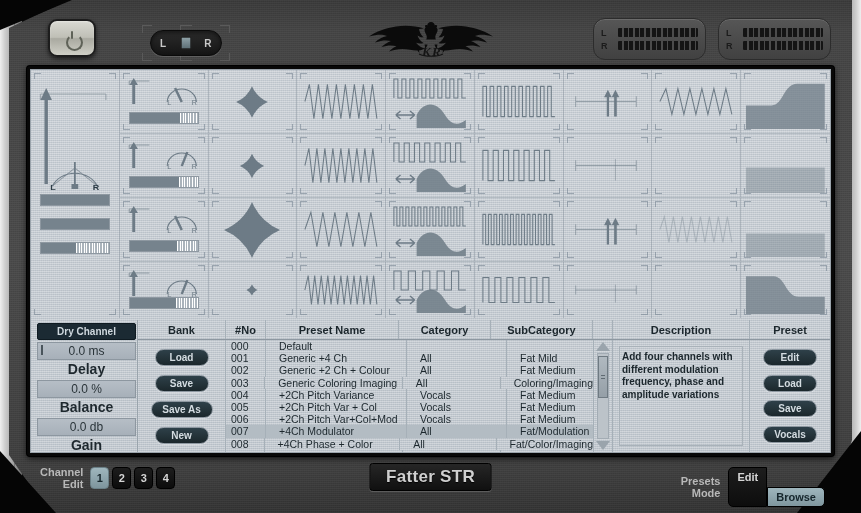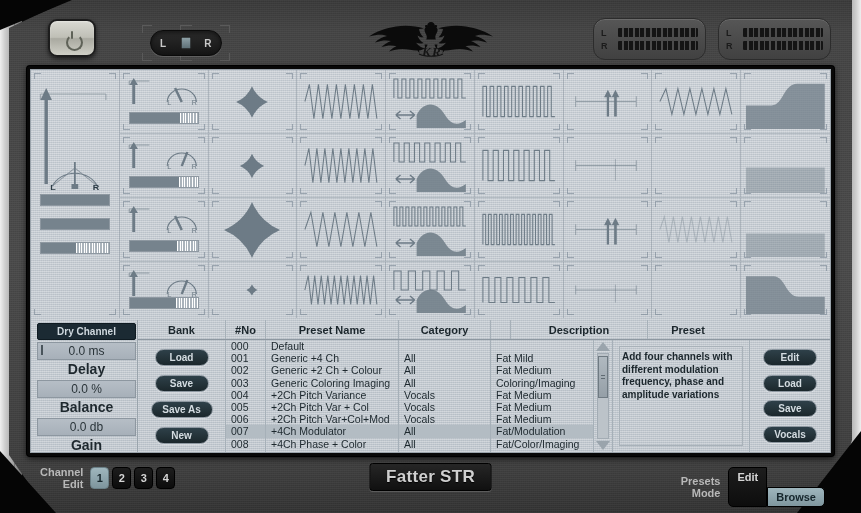--- a/index.html
+++ b/index.html
@@ -179,21 +179,21 @@
   .btn {
     background:linear-gradient(180deg,#2e4049 0%,#243339 55%,#1b272c 100%);
     color:#d4dce1; font-size:10px; font-weight:bold; border:1px solid #8e98a1;
     border-radius:9px; padding:2px 0; width:54px; text-align:center; cursor:pointer;
     box-shadow:0 1px 0 rgba(255,255,255,.35);
   }
   .btn.wide { width:62px; }
 
   .list-col { flex:1; display:flex; min-width:0; }
   .rows { flex:1; overflow:hidden; }
-  .trow { display:flex; height:12.2px; align-items:center; font-size:10.5px; color:#1d282e; }
+  .trow { display:flex; height:12.2px; align-items:center; font-size:10.5px; color:#1d282e;gap:8px; }
   .trow.sel { background:#b3bcc3; }
   .c-no { width:40px; padding-left:5px; border-right:1px solid #a6b0b8; height:100%; display:flex; align-items:center; }
   .c-name { width:133px; padding-left:5px; border-right:1px solid #a6b0b8; height:100%; display:flex; align-items:center; white-space:nowrap; overflow:hidden; }
   .c-cat { width:92px; padding-left:5px; border-right:1px solid #a6b0b8; height:100%; display:flex; align-items:center; }
   .c-sub { flex:1; padding-left:5px; height:100%; display:flex; align-items:center; white-space:nowrap; }
 
   .scrollbar { width:20px; border-left:1px solid #a6b0b8; border-right:1px solid #a6b0b8;
     display:flex; flex-direction:column; align-items:center; padding:2px 0; position:relative; }
   .sb-arrow { width:0;height:0; cursor:pointer; }
   .sb-up { border-left:7px solid transparent; border-right:7px solid transparent; border-bottom:9px solid #9aa4ac; }
@@ -874,20 +874,21 @@
       <div class="p-title">Master Channel</div>
 
     </div>
 
     <div class="table-area">
       <div class="thead">
         <div class="th" style="width:88px">Bank</div>
         <div class="th" style="width:40px">#No</div>
         <div class="th" style="width:133px">Preset Name</div>
         <div class="th" style="width:92px">Category</div>
+        <div class="th" style="flex:1">SubCategory</div>
         <div class="th" style="width:20px"></div>
         <div class="th" style="width:137px">Description</div>
         <div class="th" style="width:80px;border-right:0">Preset</div>
       </div>
 
       <div class="tbody-wrap">
         <div class="bank-col" id="bank-col">
               <div class="btn">Load</div>
               <div class="btn">Save</div>
               <div class="btn wide">Save As</div>

